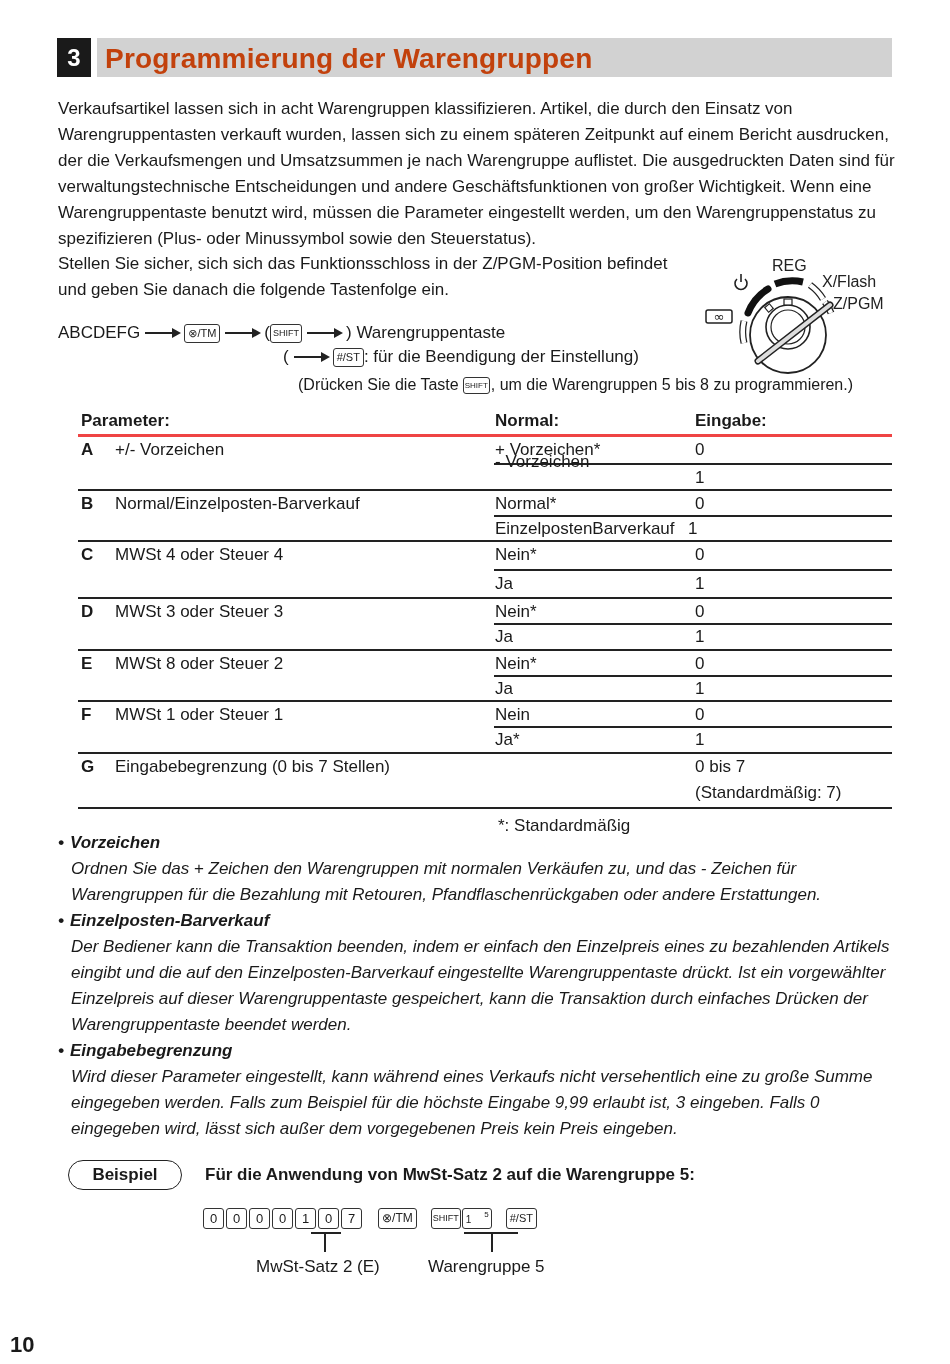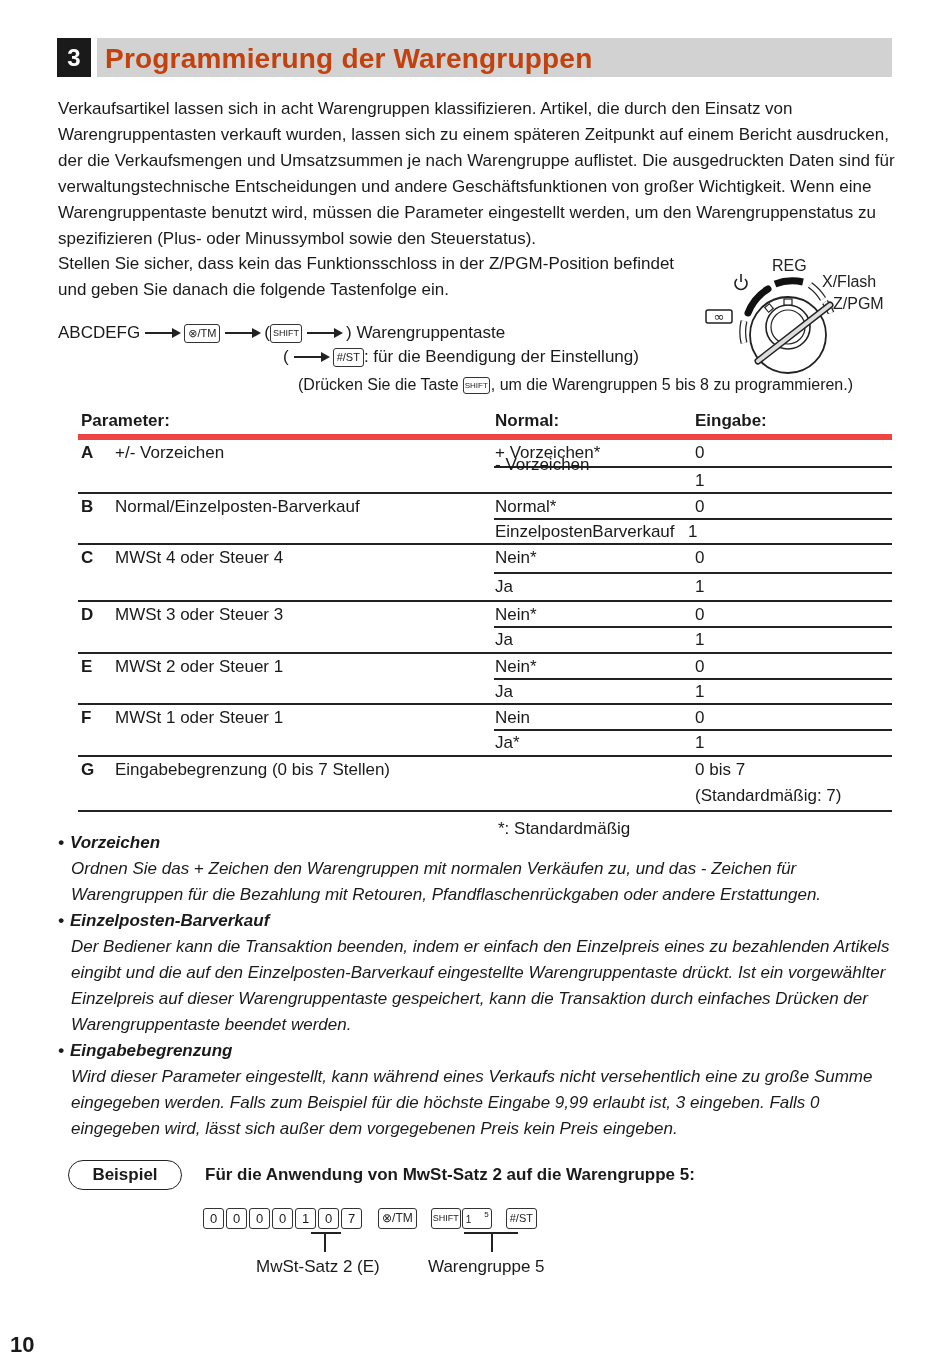--- a/index.html
+++ b/index.html
@@ -20,21 +20,21 @@
 
   .seq-line { font-size: 17px; line-height: 24px; display: flex; align-items: center; white-space: nowrap; }
   .key { display: inline-block; border: 1px solid #333; border-radius: 3px; font-size: 11px; padding: 0 3px;
          height: 17px; line-height: 17px; text-align: center; color: #222; background: #fff; }
   .arrow { display: inline-block; width: 34px; height: 2px; background: #222; position: relative; margin: 0 5px; }
   .arrow::after { content: ""; position: absolute; right: -2px; top: -4px; border-left: 9px solid #222;
                   border-top: 5px solid transparent; border-bottom: 5px solid transparent; }
 
   
   .tbl { left: 78px; top: 408px; width: 814px; font-size: 17px; }
-  .hdr-row { position: relative; height: 26px; border-bottom: 6px solid #ef4444; font-weight: bold; }
+  .hdr-row { position: relative; height: 26px; border-bottom: 3px solid #ef4444; font-weight: bold; }
   .cell { position: absolute; top: 0; line-height: 26px; white-space: nowrap; }
   .c-letter { left: 3px; font-weight: bold; }
   .c-param { left: 37px; }
   .c-sel { left: 417px; }
   .c-val { left: 617px; }
   .grp { position: relative; border-bottom: 2px solid #222; }
   .sub { position: absolute; left: 416px; width: 398px; height: 0; border-top: 2px solid #222; }
 
   
   .bullets { left: 58px; top: 830px; width: 840px; font-size: 17px; line-height: 26px; font-style: italic; }
@@ -58,21 +58,21 @@
 </head>
 <body>
 
 <div class="abs sec-num">3</div>
 <div class="abs sec-bar"></div>
 <div class="abs sec-title">Programmierung der Warengruppen</div>
 
 <div class="abs intro">
   <p>Verkaufsartikel lassen sich in acht Warengruppen klassifizieren.  Artikel, die durch den Einsatz von Warengruppentasten verkauft wurden, lassen sich zu einem späteren Zeitpunkt auf einem Bericht ausdrucken, der die Verkaufsmengen und Umsatzsummen je nach Warengruppe auflistet.  Die ausgedruckten Daten sind für verwaltungstechnische Entscheidungen und andere Geschäftsfunktionen von großer Wichtigkeit.  Wenn eine Warengruppentaste benutzt wird, müssen die Parameter eingestellt werden, um den Warengruppenstatus zu spezifizieren (Plus- oder Minussymbol sowie den Steuerstatus).</p>
 </div>
-<div class="abs keyseq-text">Stellen Sie sicher, dass kein das Funktionsschloss in der Z/PGM-Position befindet und geben Sie danach die folgende Tastenfolge ein.</div>
+<div class="abs keyseq-text">Stellen Sie sicher, sich sich das Funktionsschloss in der Z/PGM-Position befindet und geben Sie danach die folgende Tastenfolge ein.</div>
 
 <div class="abs" style="left:700px; top:255px; width:200px; height:125px;">
   <svg width="200" height="125" viewBox="0 0 200 125">
 
     <g transform="translate(41,27)">
       <path d="M-4,-3 A6,6 0 1,0 4,-3" fill="none" stroke="#222" stroke-width="1.6"></path>
       <line x1="0" y1="-8" x2="0" y2="0" stroke="#222" stroke-width="1.6"></line>
     </g>
 
     <rect x="6" y="55" width="26" height="13" rx="2" fill="none" stroke="#222" stroke-width="1.5"></rect>
@@ -172,21 +172,21 @@
     <span class="cell c-param">MWSt 3 oder Steuer 3</span>
     <span class="cell c-sel">Nein*</span>
     <span class="cell c-val">0</span>
     <div class="sub" style="top:24px;"></div>
     <span class="cell c-sel" style="top:25px;">Ja</span>
     <span class="cell c-val" style="top:25px;">1</span>
   </div>
 
   <div class="grp" style="height:49px;">
     <span class="cell c-letter">E</span>
-    <span class="cell c-param">MWSt 2 oder Steuer 1</span>
+    <span class="cell c-param">MWSt 8 oder Steuer 2</span>
     <span class="cell c-sel">Nein*</span>
     <span class="cell c-val">0</span>
     <div class="sub" style="top:24px;"></div>
     <span class="cell c-sel" style="top:25px;">Ja</span>
     <span class="cell c-val" style="top:25px;">1</span>
   </div>
 
   <div class="grp" style="height:50px;">
     <span class="cell c-letter">F</span>
     <span class="cell c-param">MWSt 1 oder Steuer 1</span>

